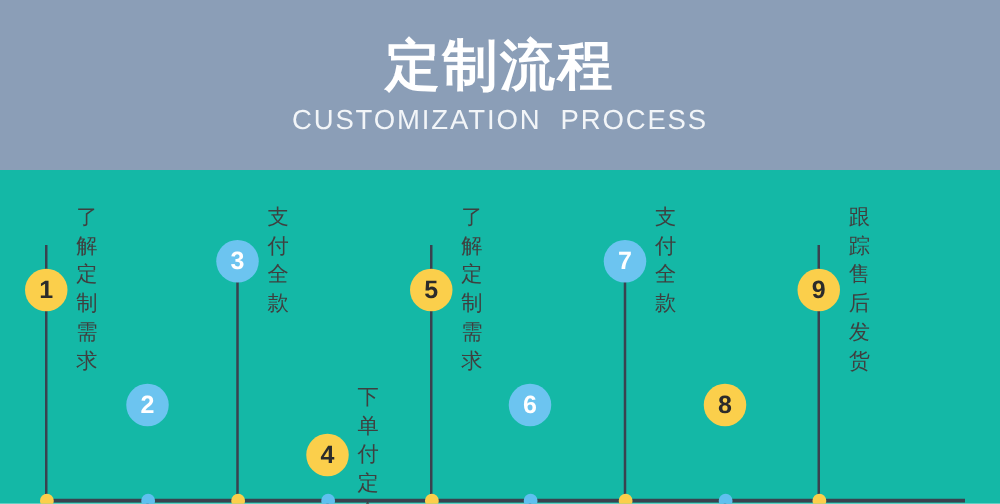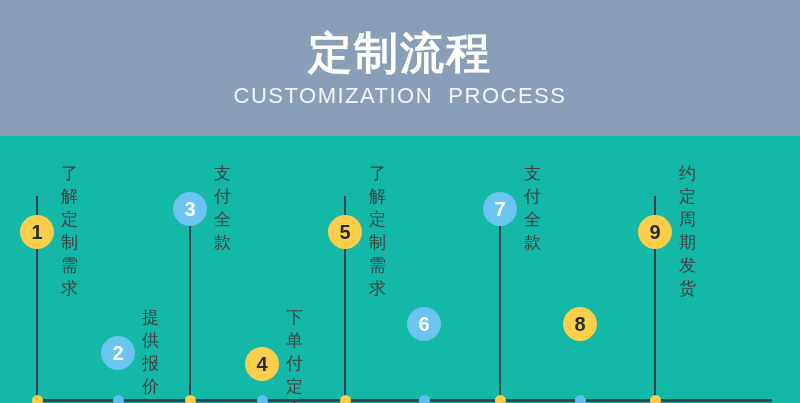--- a/index.html
+++ b/index.html
@@ -151,21 +151,20 @@
           <div class="label-group up">
             <div class="badge yellow">1</div>
             <div class="step-label">了解定制需求</div>
           </div>
         </div>
         <div class="node" style="left: 118px;">
           <div class="stem down"></div>
           <div class="axis-dot down"></div>
           <div class="label-group down">
             <div class="badge blue">2</div>
-            <div class="step-label">提供报价</div>
           </div>
         </div>
         <div class="node" style="left: 190px;">
           <div class="stem up"></div>
           <div class="axis-dot up"></div>
           <div class="label-group up">
             <div class="badge blue">3</div>
             <div class="step-label">支付全款</div>
           </div>
         </div>
@@ -205,20 +204,20 @@
           <div class="axis-dot down"></div>
           <div class="label-group down">
             <div class="badge yellow">8</div>
           </div>
         </div>
         <div class="node" style="left: 655px;">
           <div class="stem up"></div>
           <div class="axis-dot up"></div>
           <div class="label-group up">
             <div class="badge yellow">9</div>
-            <div class="step-label">约定周期
+            <div class="step-label">跟踪售后
 发货</div>
           </div>
         </div>
       </div>
   </div>
 
 </div>
 
 </body></html>

